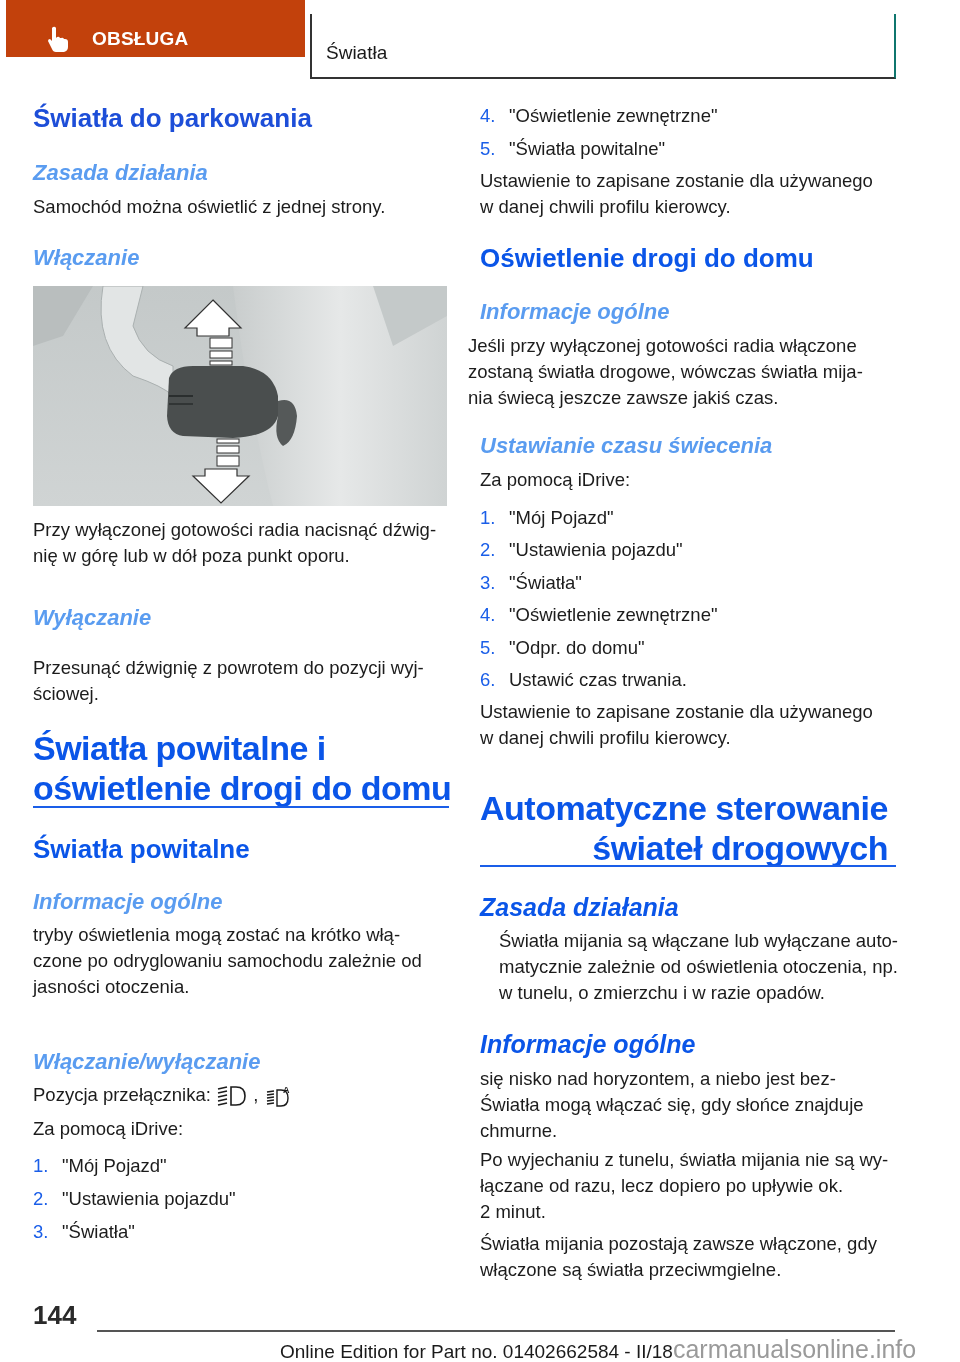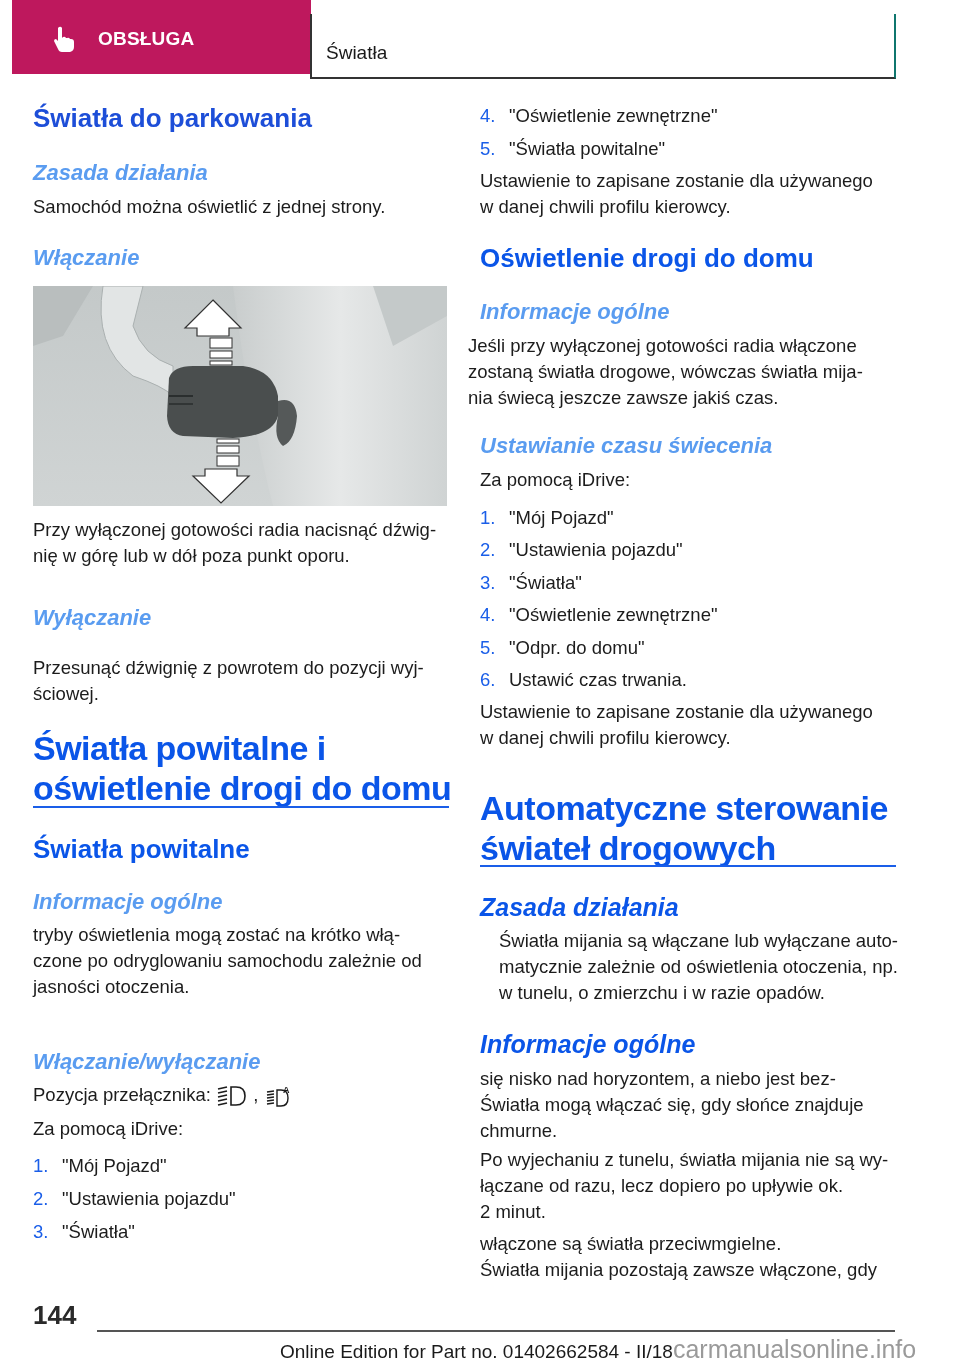--- a/index.html
+++ b/index.html
@@ -1,20 +1,20 @@
 <!DOCTYPE html>
 <html><head>
 <meta charset="utf-8">
 <style>
   * { box-sizing: border-box; margin: 0; padding: 0; }
   html, body { width: 960px; height: 1362px; background: #ffffff; overflow: hidden; }
   body { position: relative; font-family: "Liberation Sans", "DejaVu Sans", sans-serif; color: #1a1a1a; }
 
   
-  .hdr-tab { position: absolute; left: 12px; top: 0; width: 299px; height: 74px; background: #be185d; display: flex; align-items: center; }
+  .hdr-tab { position: absolute; left: 6px; top: 0; width: 299px; height: 57px; background: #c2410c; display: flex; align-items: center; }
   .hdr-tab .hand { position: absolute; left: 40px; top: 26px; width: 24px; height: 26px; }
   .hdr-tab .lbl { position: absolute; left: 86px; top: 28px; color: #fff; font-weight: bold; font-size: 19px; letter-spacing: 0.2px; }
   .hdr-box { position: absolute; left: 310px; top: 14px; width: 586px; height: 65px; border-left: 2px solid #333; border-right: 2px solid #0f766e; border-bottom: 2px solid #333; }
   .hdr-box .title { position: absolute; left: 14px; top: 28px; font-size: 19px; color: #1a1a1a; }
 
   .h1 { position: absolute; font-weight: bold; color: #0a55e8; font-size: 34px; line-height: 40px; letter-spacing: -0.5px; }
   .h1-rule { position: absolute; height: 2px; background: #1a5ee8; width: 416px; }
   .h2 { position: absolute; font-weight: bold; color: #0a55e8; font-size: 26px; line-height: 30px; }
   .h3 { position: absolute; font-weight: bold; color: #5a9cf0; font-size: 22px; line-height: 28px; font-style: italic; }
   .h3.dark { color: #0a55e8; font-size: 25px; }
@@ -186,21 +186,21 @@
   <span class="num">5.</span><span>"Odpr. do domu"</span>
 </div>
 <div class="li" style="left:480px; top:667px;">
   <span class="num">6.</span><span>Ustawić czas trwania.</span>
 </div>
 <div class="p" style="left:480px; top:699px;">
   <span>Ustawienie to zapisane zostanie dla używanego</span>
   <span>w danej chwili profilu kierowcy.</span>
 </div>
 
-<div class="h1" style="left:480px; top:788px;">
+<div class="h1" style="left:480px; top:788px;text-align:right;">
   <div>Automatyczne sterowanie</div>
   <div>świateł drogowych</div>
 </div>
 <div class="h1-rule" style="left:480px; top:865px;"></div>
 
 <div class="h3 dark" style="left:480px; top:893px;">Zasada działania</div>
 <div class="p" style="left:492px; top:928px;margin-left:7px;">
   <span>Światła mijania są włączane lub wyłączane auto-</span>
   <span>matycznie zależnie od oświetlenia otoczenia, np.</span>
   <span>w tunelu, o zmierzchu i w razie opadów.</span>
@@ -210,21 +210,21 @@
   <span>się nisko nad horyzontem, a niebo jest bez-</span>
   <span>Światła mogą włączać się, gdy słońce znajduje</span>
   <span>chmurne.</span>
 </div>
 <div class="p" style="left:480px; top:1147px;">
   <span>Po wyjechaniu z tunelu, światła mijania nie są wy-</span>
   <span>łączane od razu, lecz dopiero po upływie ok.</span>
   <span>2 minut.</span>
 </div>
 <div class="p" style="left:480px; top:1231px;">
+  <span>Światła mijania pozostają zawsze włączone, gdy</span>
   <span>włączone są światła przeciwmgielne.</span>
-  <span>Światła mijania pozostają zawsze włączone, gdy</span>
 </div>
 
 <div class="pgnum">144</div>
 <div class="frule"></div>
 <div class="fedition">
   <span>Online Edition for Part no. 01402662584 - II/18</span><span class="fsite">carmanualsonline.info</span>
 </div>
 
 </body></html>

